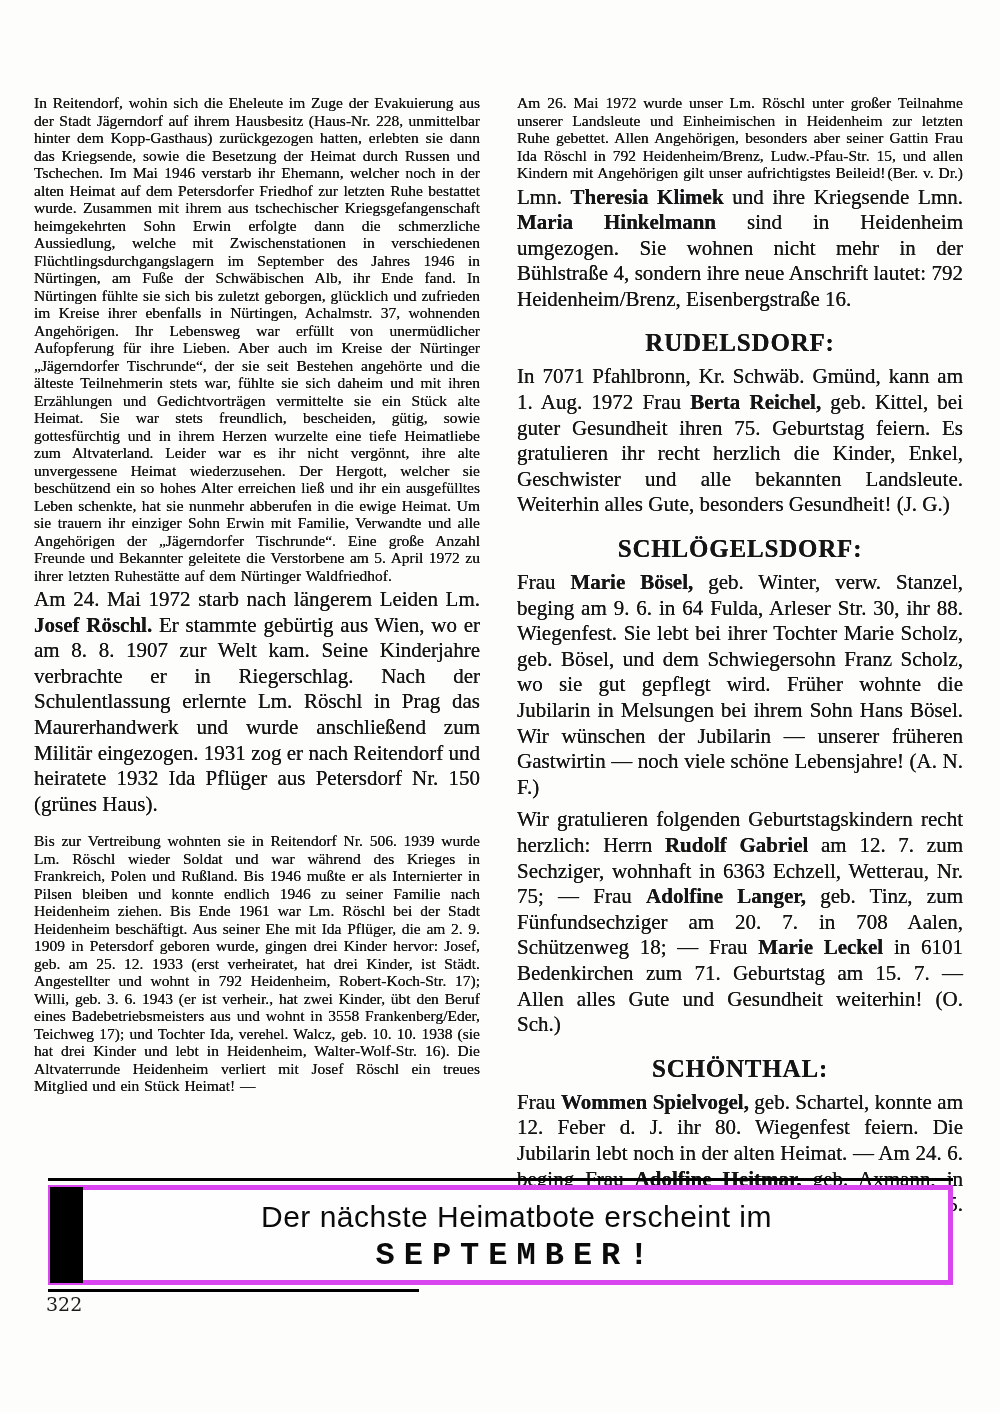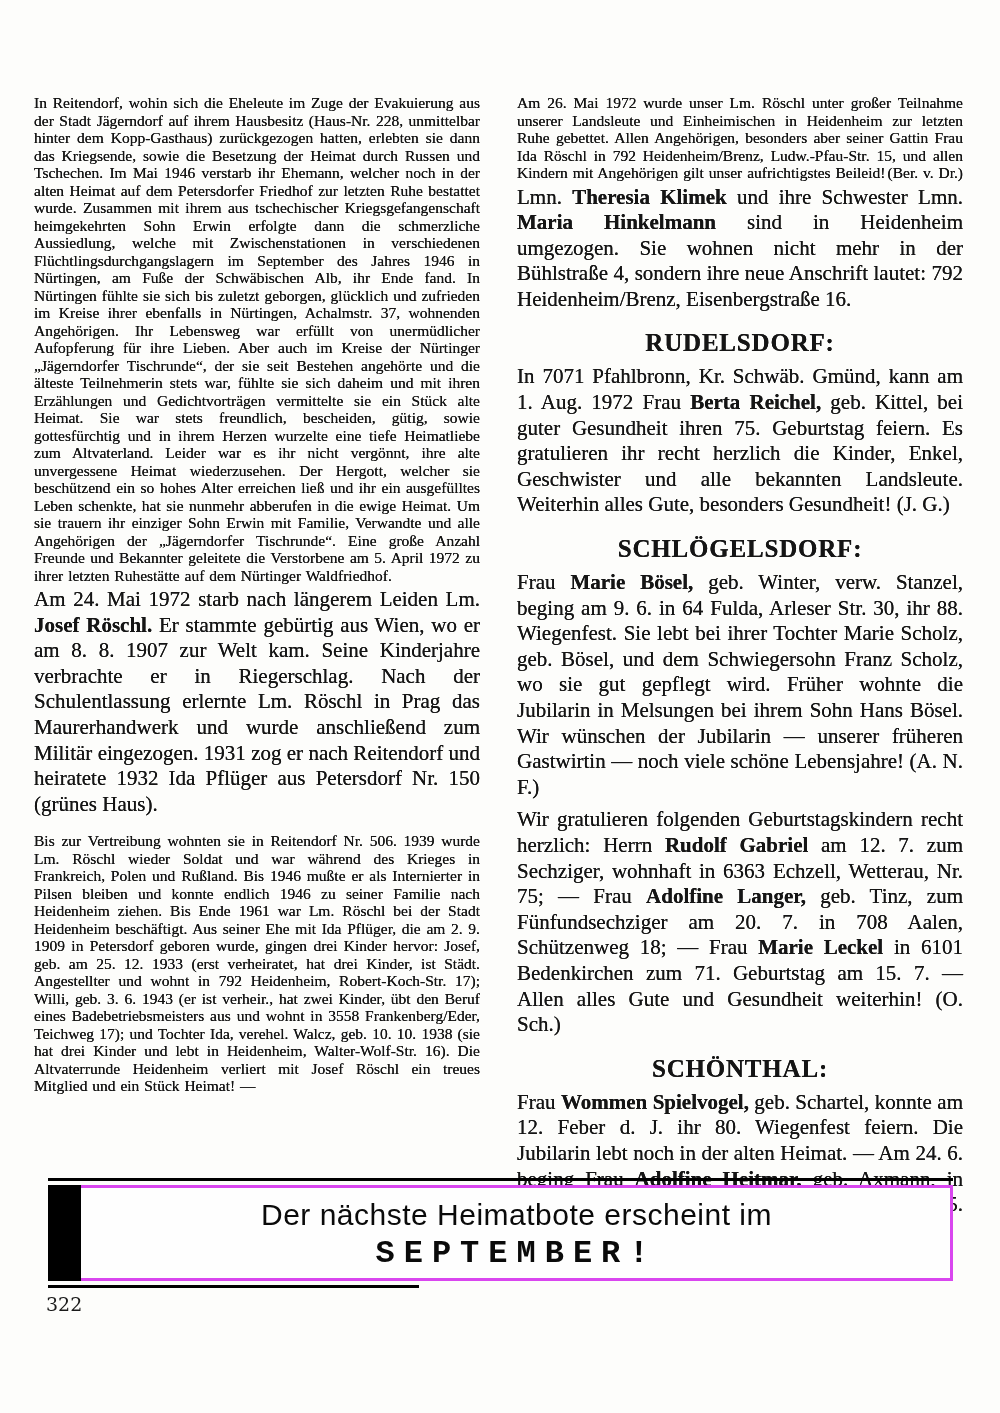--- a/index.html
+++ b/index.html
@@ -38,21 +38,21 @@
   .b  { font-weight: bold; font-family: Liberation Serif, serif; }
   .fr { float: right; }
 
   .banner {
     position: absolute;
     left: 48px; top: 1178px; width: 905px;
   }
   .banner-toprule { height: 3px; background: #000; }
   .banner-box {
     margin-top: 4px;
-    border: 3px solid #d946ef;
+    border: 5px solid #d946ef;
     background: #fefefe;
     position: relative;
     height: 90px;
     padding-left: 32px;
     text-align: center;
   }
   .banner-block {
     position: absolute; left: -3px; top: -3px; bottom: -3px;
     width: 33px; background: #000;
   }
@@ -80,21 +80,21 @@
 <body>
 
 <div class="page">
   <div class="col col-left">
       <p class="para small"><span>In Reitendorf, wohin sich die Eheleute im Zuge der Evakuierung aus der Stadt Jägerndorf auf ihrem Hausbesitz (Haus-Nr. 228, unmittelbar hinter dem Kopp-Gasthaus) zurückgezogen hatten, erlebten sie dann das Kriegsende, sowie die Besetzung der Heimat durch Russen und Tschechen. Im Mai 1946 verstarb ihr Ehemann, welcher noch in der alten Heimat auf dem Petersdorfer Friedhof zur letzten Ruhe bestattet wurde. Zusammen mit ihrem aus tschechischer Kriegsgefangenschaft heimgekehrten Sohn Erwin erfolgte dann die schmerzliche Aussiedlung, welche mit Zwischenstationen in verschiedenen Flüchtlingsdurchgangslagern im September des Jahres 1946 in Nürtingen, am Fuße der Schwäbischen Alb, ihr Ende fand. In Nürtingen fühlte sie sich bis zuletzt geborgen, glücklich und zufrieden im Kreise ihrer ebenfalls in Nürtingen, Achalmstr. 37, wohnenden Angehörigen. Ihr Lebensweg war erfüllt von unermüdlicher Aufopferung für ihre Lieben. Aber auch im Kreise der Nürtinger „Jägerndorfer Tischrunde“, der sie seit Bestehen angehörte und die älteste Teilnehmerin stets war, fühlte sie sich daheim und mit ihren Erzählungen und Gedichtvorträgen vermittelte sie ein Stück alte Heimat. Sie war stets freundlich, bescheiden, gütig, sowie gottesfürchtig und in ihrem Herzen wurzelte eine tiefe Heimatliebe zum Altvaterland. Leider war es ihr nicht vergönnt, ihre alte unvergessene Heimat wiederzusehen. Der Hergott, welcher sie beschützend ein so hohes Alter erreichen ließ und ihr ein ausgefülltes Leben schenkte, hat sie nunmehr abberufen in die ewige Heimat. Um sie trauern ihr einziger Sohn Erwin mit Familie, Verwandte und alle Angehörigen der „Jägerndorfer Tischrunde“. Eine große Anzahl Freunde und Bekannter geleitete die Verstorbene am 5. April 1972 zu ihrer letzten Ruhestätte auf dem Nürtinger Waldfriedhof.</span></p>
       <p class="para large"><span>Am 24. Mai 1972 starb nach längerem Leiden Lm. </span><span class="b">Josef Röschl.</span><span> Er stammte gebürtig aus Wien, wo er am 8. 8. 1907 zur Welt kam. Seine Kinderjahre verbrachte er in Riegerschlag. Nach der Schulentlassung erlernte Lm. Röschl in Prag das Maurerhandwerk und wurde anschließend zum Militär eingezogen. 1931 zog er nach Reitendorf und heiratete 1932 Ida Pflüger aus Petersdorf Nr. 150 (grünes Haus).</span></p>
       <p class="para small"><span>Bis zur Vertreibung wohnten sie in Reitendorf Nr. 506. 1939 wurde Lm. Röschl wieder Soldat und war während des Krieges in Frankreich, Polen und Rußland. Bis 1946 mußte er als Internierter in Pilsen bleiben und konnte endlich 1946 zu seiner Familie nach Heidenheim ziehen. Bis Ende 1961 war Lm. Röschl bei der Stadt Heidenheim beschäftigt. Aus seiner Ehe mit Ida Pflüger, die am 2. 9. 1909 in Petersdorf geboren wurde, gingen drei Kinder hervor: Josef, geb. am 25. 12. 1933 (erst verheiratet, hat drei Kinder, ist Städt. Angestellter und wohnt in 792 Heidenheim, Robert-Koch-Str. 17); Willi, geb. 3. 6. 1943 (er ist verheir., hat zwei Kinder, übt den Beruf eines Badebetriebsmeisters aus und wohnt in 3558 Frankenberg/Eder, Teichweg 17); und Tochter Ida, verehel. Walcz, geb. 10. 10. 1938 (sie hat drei Kinder und lebt in Heidenheim, Walter-Wolf-Str. 16). Die Altvaterrunde Heidenheim verliert mit Josef Röschl ein treues Mitglied und ein Stück Heimat! —</span></p>
     </div>
   <div class="col col-right">
       <p class="para small"><span>Am 26. Mai 1972 wurde unser Lm. Röschl unter großer Teilnahme unserer Landsleute und Einheimischen in Heidenheim zur letzten Ruhe gebettet. Allen Angehörigen, besonders aber seiner Gattin Frau Ida Röschl in 792 Heidenheim/Brenz, Ludw.-Pfau-Str. 15, und allen Kindern mit Angehörigen gilt unser aufrichtigstes Beileid! </span><span class="fr">(Ber. v. Dr.)</span></p>
-      <p class="para large"><span>Lmn. </span><span class="b">Theresia Klimek</span><span> und ihre Schwester Lmn. </span><span class="b">Maria Hinkelmann</span><span> sind in Heidenheim umgezogen. Sie wohnen nicht mehr in der Bühlstraße 4, sondern ihre neue Anschrift lautet: 792 Heidenheim/Brenz, Eisenbergstraße 16.</span></p>
+      <p class="para large"><span>Lmn. </span><span class="b">Theresia Klimek</span><span> und ihre Kriegsende Lmn. </span><span class="b">Maria Hinkelmann</span><span> sind in Heidenheim umgezogen. Sie wohnen nicht mehr in der Bühlstraße 4, sondern ihre neue Anschrift lautet: 792 Heidenheim/Brenz, Eisenbergstraße 16.</span></p>
       <p class="para heading"><span>RUDELSDORF:</span></p>
       <p class="para large"><span>In 7071 Pfahlbronn, Kr. Schwäb. Gmünd, kann am 1. Aug. 1972 Frau </span><span class="b">Berta Reichel,</span><span> geb. Kittel, bei guter Gesundheit ihren 75. Geburtstag feiern. Es gratulieren ihr recht herzlich die Kinder, Enkel, Geschwister und alle bekannten Landsleute. Weiterhin alles Gute, besonders Gesundheit! (J. G.)</span></p>
       <p class="para heading"><span>SCHLÖGELSDORF:</span></p>
       <p class="para large"><span>Frau </span><span class="b">Marie Bösel,</span><span> geb. Winter, verw. Stanzel, beging am 9. 6. in 64 Fulda, Arleser Str. 30, ihr 88. Wiegenfest. Sie lebt bei ihrer Tochter Marie Scholz, geb. Bösel, und dem Schwiegersohn Franz Scholz, wo sie gut gepflegt wird. Früher wohnte die Jubilarin in Melsungen bei ihrem Sohn Hans Bösel. Wir wünschen der Jubilarin — unserer früheren Gastwirtin — noch viele schöne Lebensjahre! (A. N. F.)</span></p>
       <p class="para large"><span>Wir gratulieren folgenden Geburtstagskindern recht herzlich: Herrn </span><span class="b">Rudolf Gabriel</span><span> am 12. 7. zum Sechziger, wohnhaft in 6363 Echzell, Wetterau, Nr. 75; — Frau </span><span class="b">Adolfine Langer,</span><span> geb. Tinz, zum Fünfundsechziger am 20. 7. in 708 Aalen, Schützenweg 18; — Frau </span><span class="b">Marie Leckel</span><span> in 6101 Bedenkirchen zum 71. Geburtstag am 15. 7. — Allen alles Gute und Gesundheit weiterhin! (O. Sch.)</span></p>
       <p class="para heading"><span>SCHÖNTHAL:</span></p>
       <p class="para large"><span>Frau </span><span class="b">Wommen Spielvogel,</span><span> geb. Schartel, konnte am 12. Feber d. J. ihr 80. Wiegenfest feiern. Die Jubilarin lebt noch in der alten Heimat. — Am 24. 6. beging Frau </span><span class="b">Adolfine Heitmar,</span><span> geb. Axmann, in 7779 Bermatingen, Kr. Überlingen, ihren 65. Geburtstag. — In 3441 Wommen (Altersheim),</span></p>
     </div>
 
   <div class="banner">

